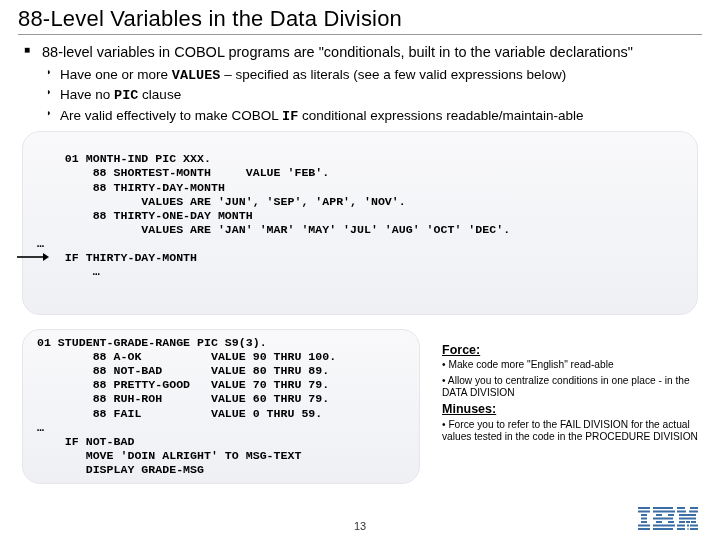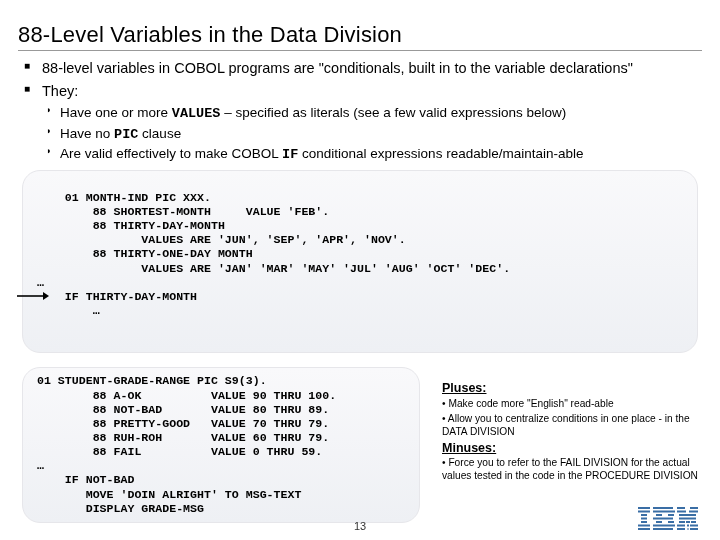--- a/index.html
+++ b/index.html
@@ -10,21 +10,21 @@
     background: #ffffff;
     font-family: Arial, Helvetica, sans-serif;
     color: #000;
     overflow: hidden;
   }
   .slide {
     position: relative;
     width: 720px;
     height: 540px;
     box-sizing: border-box;
-    padding: 22px 18px 0 18px;
+    padding: 6px 18px 0 18px;
   }
   .title {
     font-size: 22px;
     font-weight: 400;
     color: #000;
     margin: 0 0 2px 0;
     letter-spacing: 0.2px;
   }
   .title-rule {
     border: none;
@@ -140,21 +140,20 @@
 </head>
 <body>
 
 <div class="slide">
 
   <h1 class="title">88-Level Variables in the Data Division</h1>
   <hr class="title-rule">
 
   <ul class="bullets">
     <li>88-level variables in COBOL programs are "conditionals, built in to the variable declarations"</li>
-    <li>They:</li>
   </ul>
 
   <ul class="subbullets">
     <li>
       <span>Have one or more </span><span class="code-kw">VALUES</span><span> – specified as literals (see a few valid expressions below)</span>
     </li>
     <li>
       <span>Have no </span><span class="code-kw">PIC</span><span> clause</span>
     </li>
     <li>
@@ -183,21 +182,21 @@
         88 A-OK          VALUE 90 THRU 100.
         88 NOT-BAD       VALUE 80 THRU 89.
         88 PRETTY-GOOD   VALUE 70 THRU 79.
         88 RUH-ROH       VALUE 60 THRU 79.
         88 FAIL          VALUE 0 THRU 59.
 …
     IF NOT-BAD
        MOVE 'DOIN ALRIGHT' TO MSG-TEXT
        DISPLAY GRADE-MSG</div>
     <div class="pros">
-      <div class="hdr">Pluses:</div>
+      <div class="hdr">Force:</div>
       <p>• Make code more "English" read-able</p>
       <p>• Allow you to centralize conditions in one place - in the DATA DIVISION</p>
       <div class="hdr">Minuses:</div>
       <p>• Force you to refer to the FAIL DIVISION for the actual values tested in the code in the PROCEDURE DIVISION</p>
     </div>
   </div>
 
   <div class="pagenum">13</div>
 
   <svg class="logo" width="60" height="24" viewBox="0 0 60 24" aria-label="IBM">

